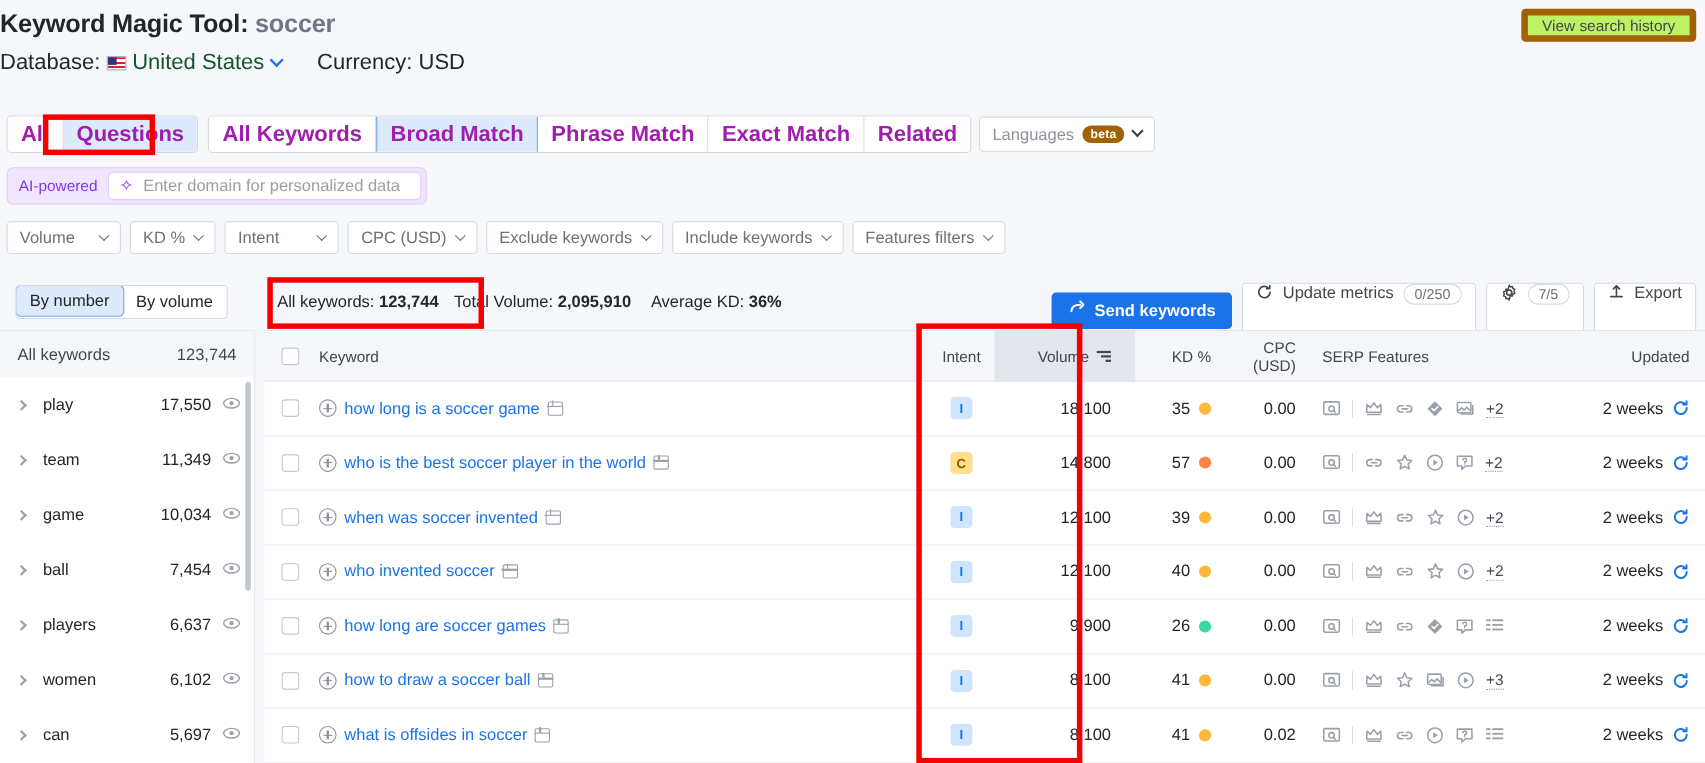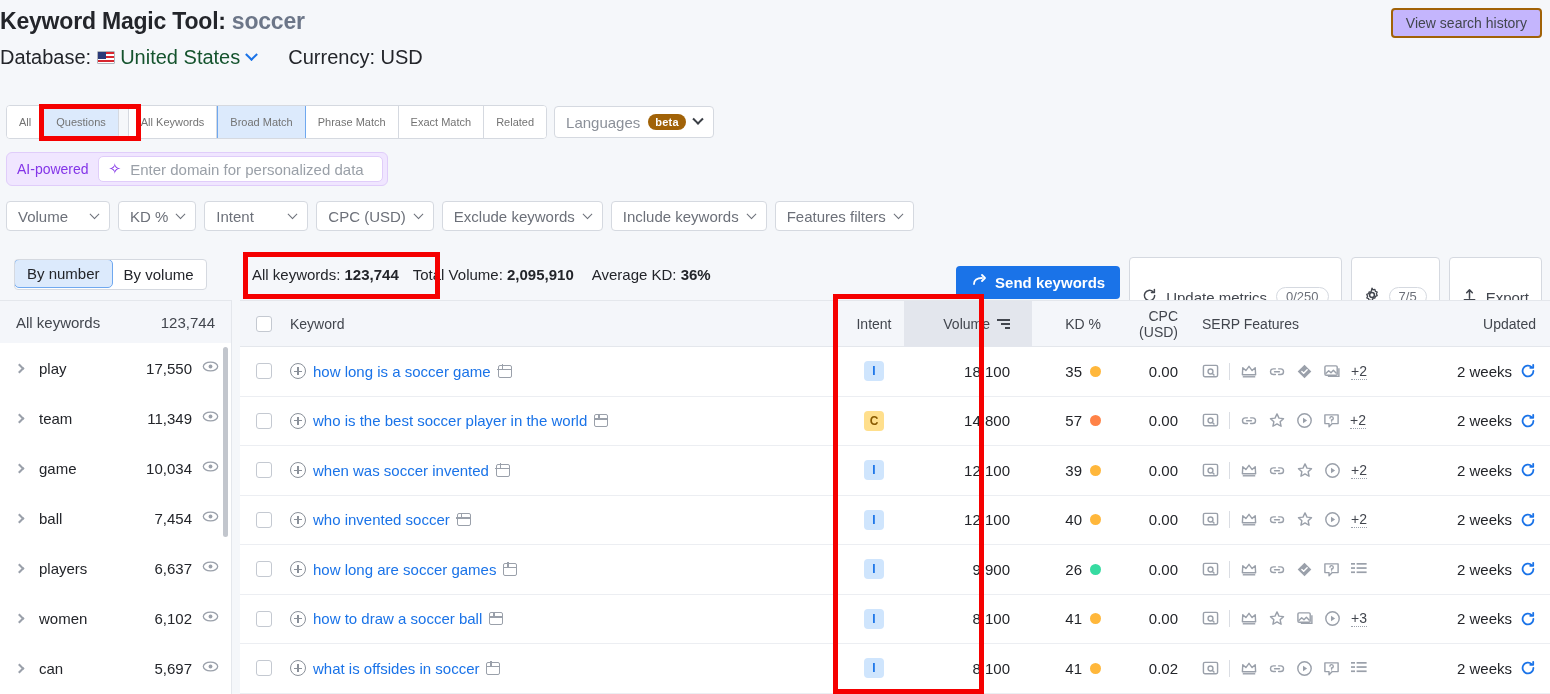--- a/index.html
+++ b/index.html
@@ -20,27 +20,27 @@
   .subline { position:absolute; left:0; top:46px; font-size:20px; color:#23252a; display:flex; align-items:center; }
   .subline .lbl { color:#23252a; }
   .flag { display:inline-block; width:18px; height:13px; margin:0 5px 0 6px; position:relative; vertical-align:-1px;
           background: repeating-linear-gradient(to bottom,#d7262f 0 2px,#fff 2px 4px); border:0.5px solid #b0b4bb; border-radius:1px; overflow:hidden;}
   .flag::before { content:""; position:absolute; left:0; top:0; width:8px; height:7px; background:#2a3a78; }
   .db-link { color:#14532d; cursor:pointer; }
   .caret { display:inline-block; margin-left:7px; width:9px; height:9px; border-right:2.2px solid #1a73e8; border-bottom:2.2px solid #1a73e8;
            transform: rotate(45deg) translate(-2px,-2px); }
   .currency { margin-left:32px; color:#23252a; }
   .vsh { position:absolute; right:8px; top:8px; height:30px; padding:0 13px; display:flex; align-items:center;
-         border:2px solid #a16207; border-radius:4px; background:#c4b5fd; color:#42464e; font-size:14px; cursor:pointer; }
+         border:6px solid #a16207; border-radius:4px; background:#bef264; color:#42464e; font-size:14px; cursor:pointer; }
 
   
   .tabs { position:absolute; left:6px; top:105px; display:flex; align-items:center; gap:0; }
   .tabgrp { display:flex; border:1px solid #d5d9e0; border-radius:4px; background:#fff; overflow:hidden; }
-  .tab { height:32px; padding:0 12px; display:flex; align-items:center; font-size:11px; color:#737373;
-         border-right:1px solid #d5d9e0; cursor:pointer; background:#fff; white-space:nowrap; }
+  .tab { height:32px; padding:0 12px; display:flex; align-items:center; font-size:20px; color:#a21caf;
+         border-right:1px solid #d5d9e0; cursor:pointer; background:#fff; white-space:nowrap;font-weight:bold; }
   .tab:last-child { border-right:none; }
   .tab.sel { background:#dceafc; border-left:1px solid #6fa8ef; border-right:1px solid #6fa8ef; }
   .tab.sel2 { background:#dceafc; }
   .langbox { margin-left:7px; height:32px; padding:0 11px; display:flex; align-items:center; gap:8px;
              border:1px solid #d5d9e0; border-radius:4px; background:#fff; font-size:15px; color:#8b9099; cursor:pointer; }
   .beta { background:#a16207; color:#fff; font-size:11px; font-weight:bold; padding:2px 7px; border-radius:9px; letter-spacing:0.2px; }
   .caret-sm { width:8px; height:8px; border-right:2px solid #3b3f46; border-bottom:2px solid #3b3f46; transform:rotate(45deg) translate(-2px,-2px); display:inline-block;}
   .caret-gy { width:7px; height:7px; border-right:1.8px solid #6c7079; border-bottom:1.8px solid #6c7079; transform:rotate(45deg) translate(-1.6px,-1.6px); display:inline-block;}
 
   
@@ -59,21 +59,21 @@
 
   
   .statbar { position:absolute; left:240px; top:252px; height:44px; display:flex; align-items:center; font-size:15px; }
   .stat { margin-right:18px; color:#23252a; white-space:nowrap; }
   .stat b { font-weight:bold; }
   .stat.first { margin-left:12px; margin-right:14px; }
   .actions { position:absolute; right:8px; top:257px; display:flex; align-items:center; gap:9px; }
   .btn-blue { height:33px; padding:0 15px; background:#1a73e8; color:#fff; border-radius:4px; font-size:15px; font-weight:bold;
               display:flex; align-items:center; gap:8px; cursor:pointer; }
   .btn-w { height:50px; padding:0 12px; background:#fff; border:1px solid #d5d9e0; border-radius:4px; font-size:15px;
-           color:#42464e; display:flex; align-items:flex-end; gap:9px; cursor:pointer; }
+           color:#42464e; display:flex; align-items:flex-start; gap:9px; cursor:pointer; }
   .pill { border:1px solid #d5d9e0; border-radius:11px; padding:1px 9px; font-size:13px; color:#6c7079; }
 
   
   .toggle { position:absolute; left:14px; top:259px; display:flex; border:1px solid #d5d9e0; border-radius:4px; overflow:hidden; background:#fff; }
   .tg { height:29px; padding:0 12px; display:flex; align-items:center; font-size:15px; cursor:pointer; }
   .tg.on { background:#dceafc; border:1px solid #6fa8ef; border-radius:5px; margin:-1px; }
 
   
   .sidebar { position:absolute; left:0; top:300px; width:232px; height:394px; background:#fff; border-top:1px solid #e4e7ec; border-right:1px solid #e4e7ec;}
   .side-hd { height:42px; display:flex; align-items:center; padding:0 16px; background:#f4f6fa; font-size:15px; color:#42464e; justify-content:space-between;}

